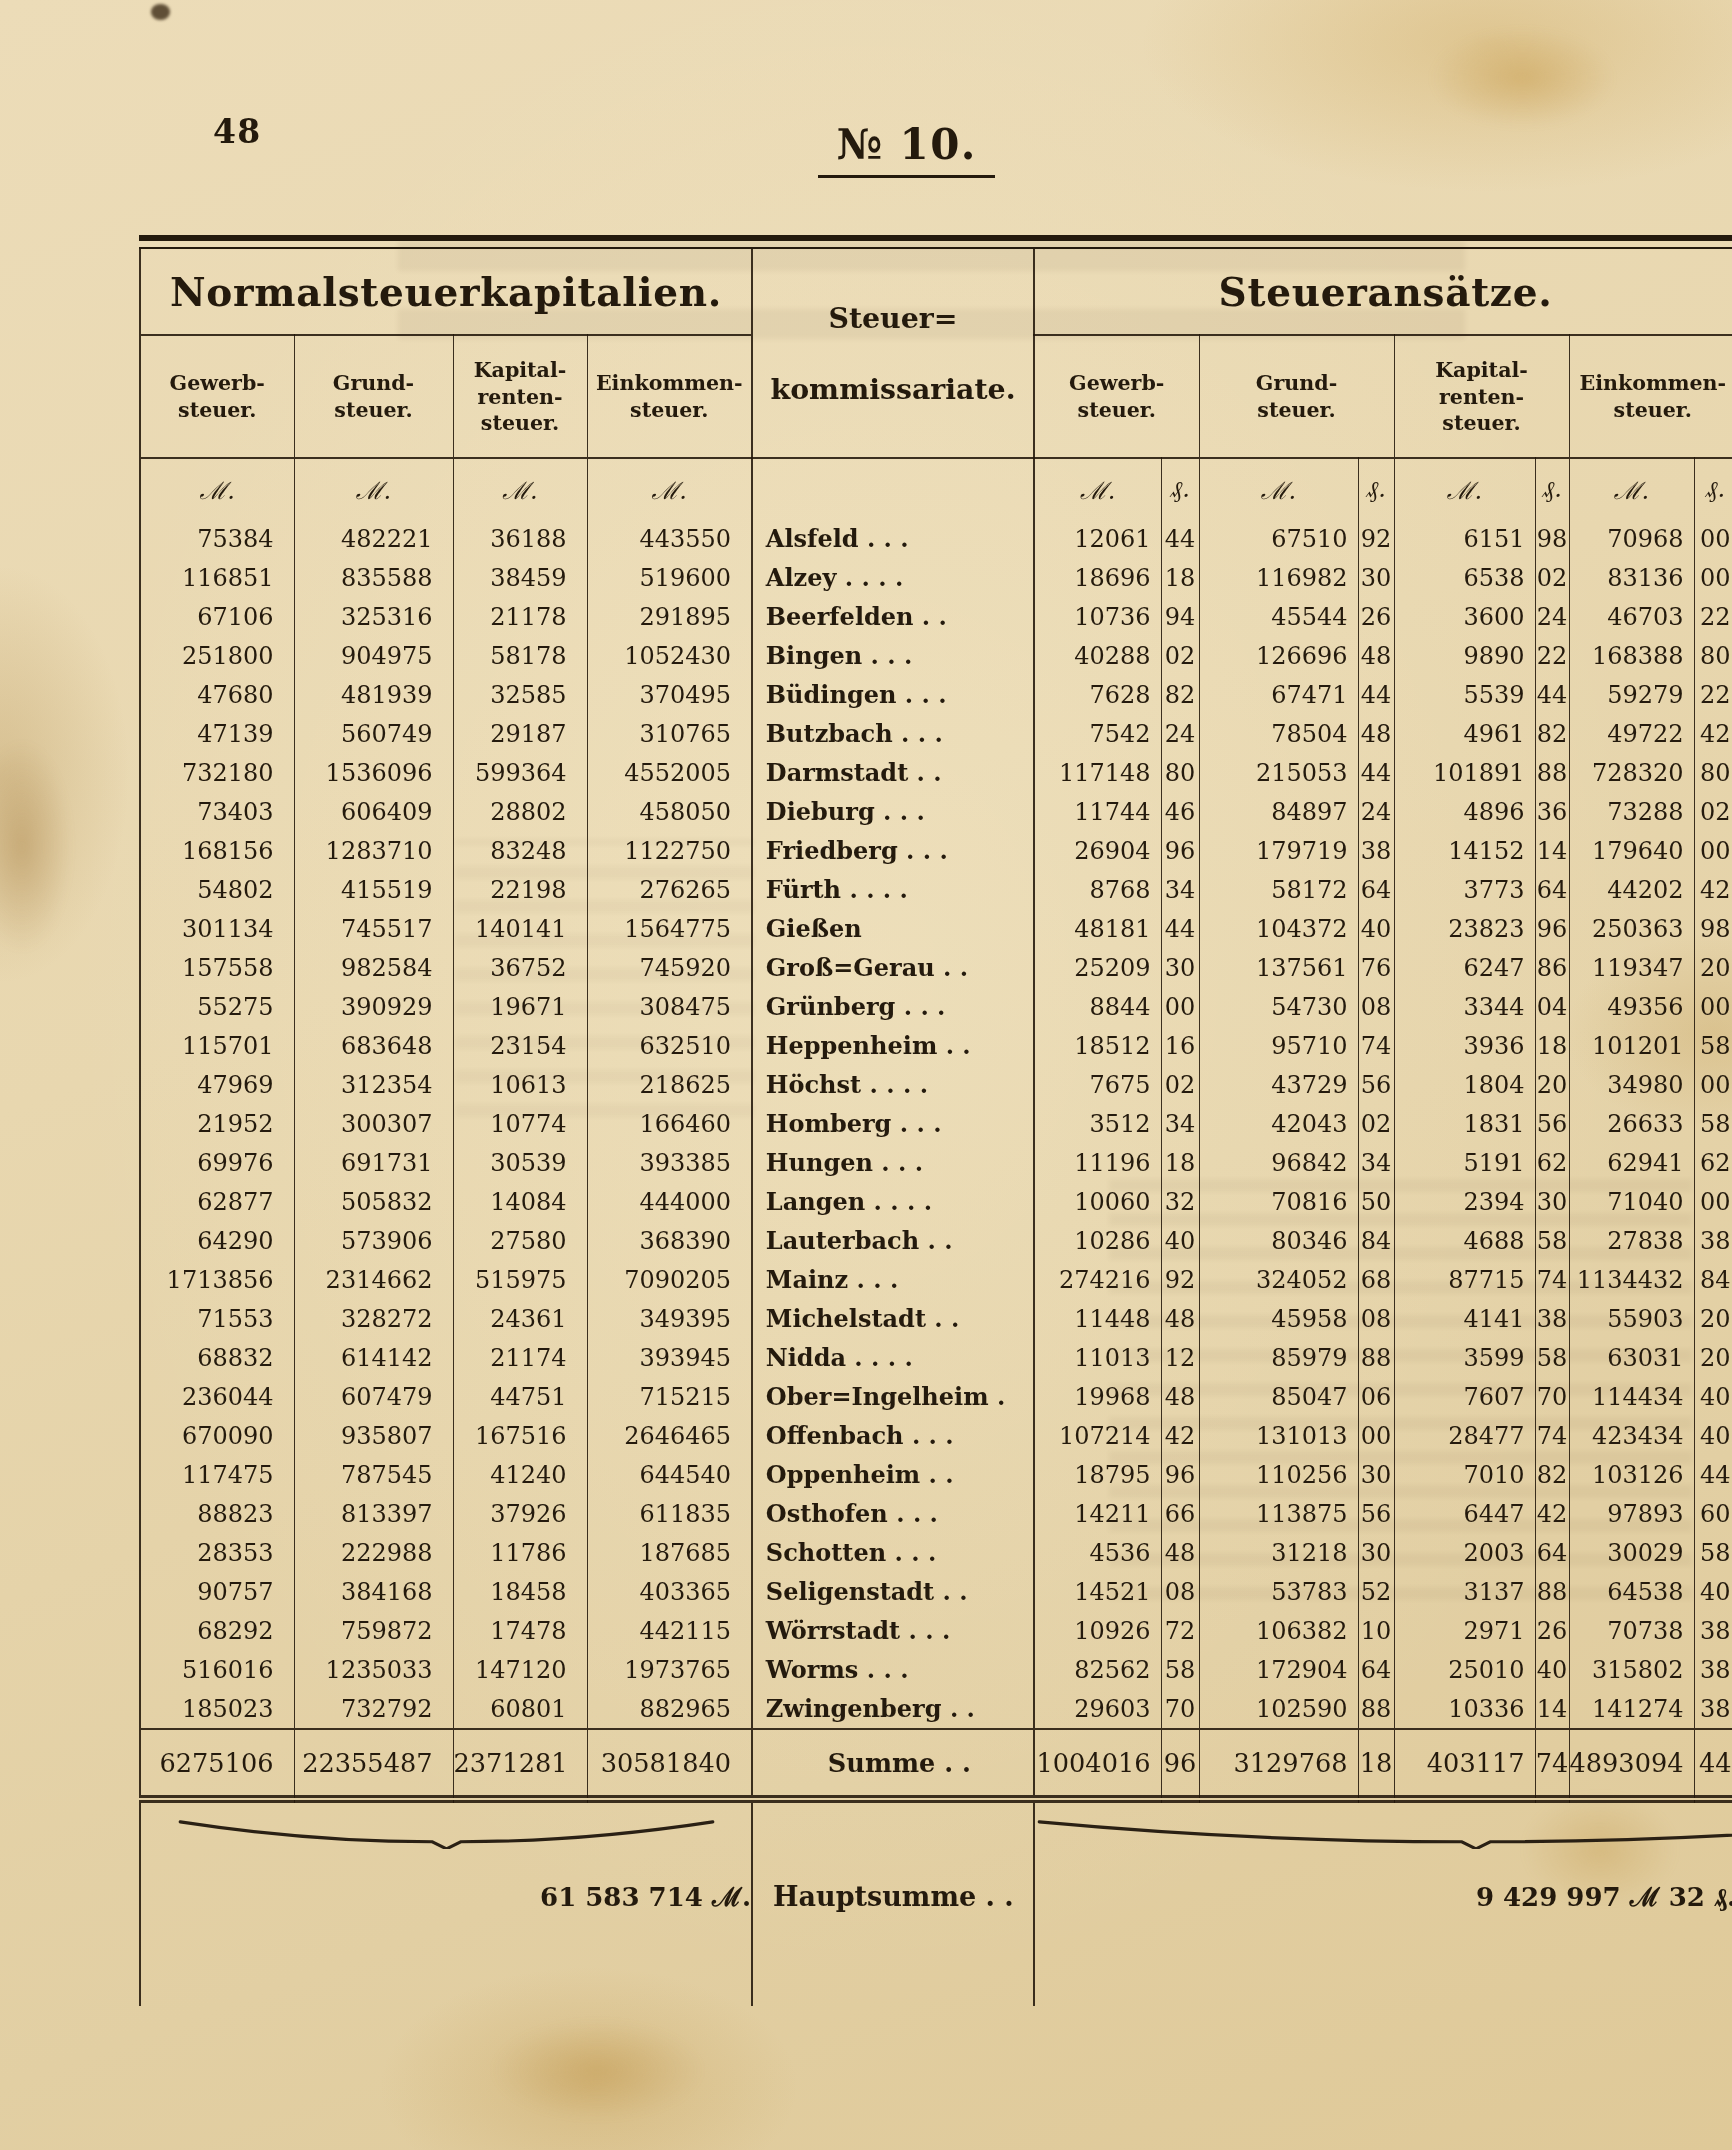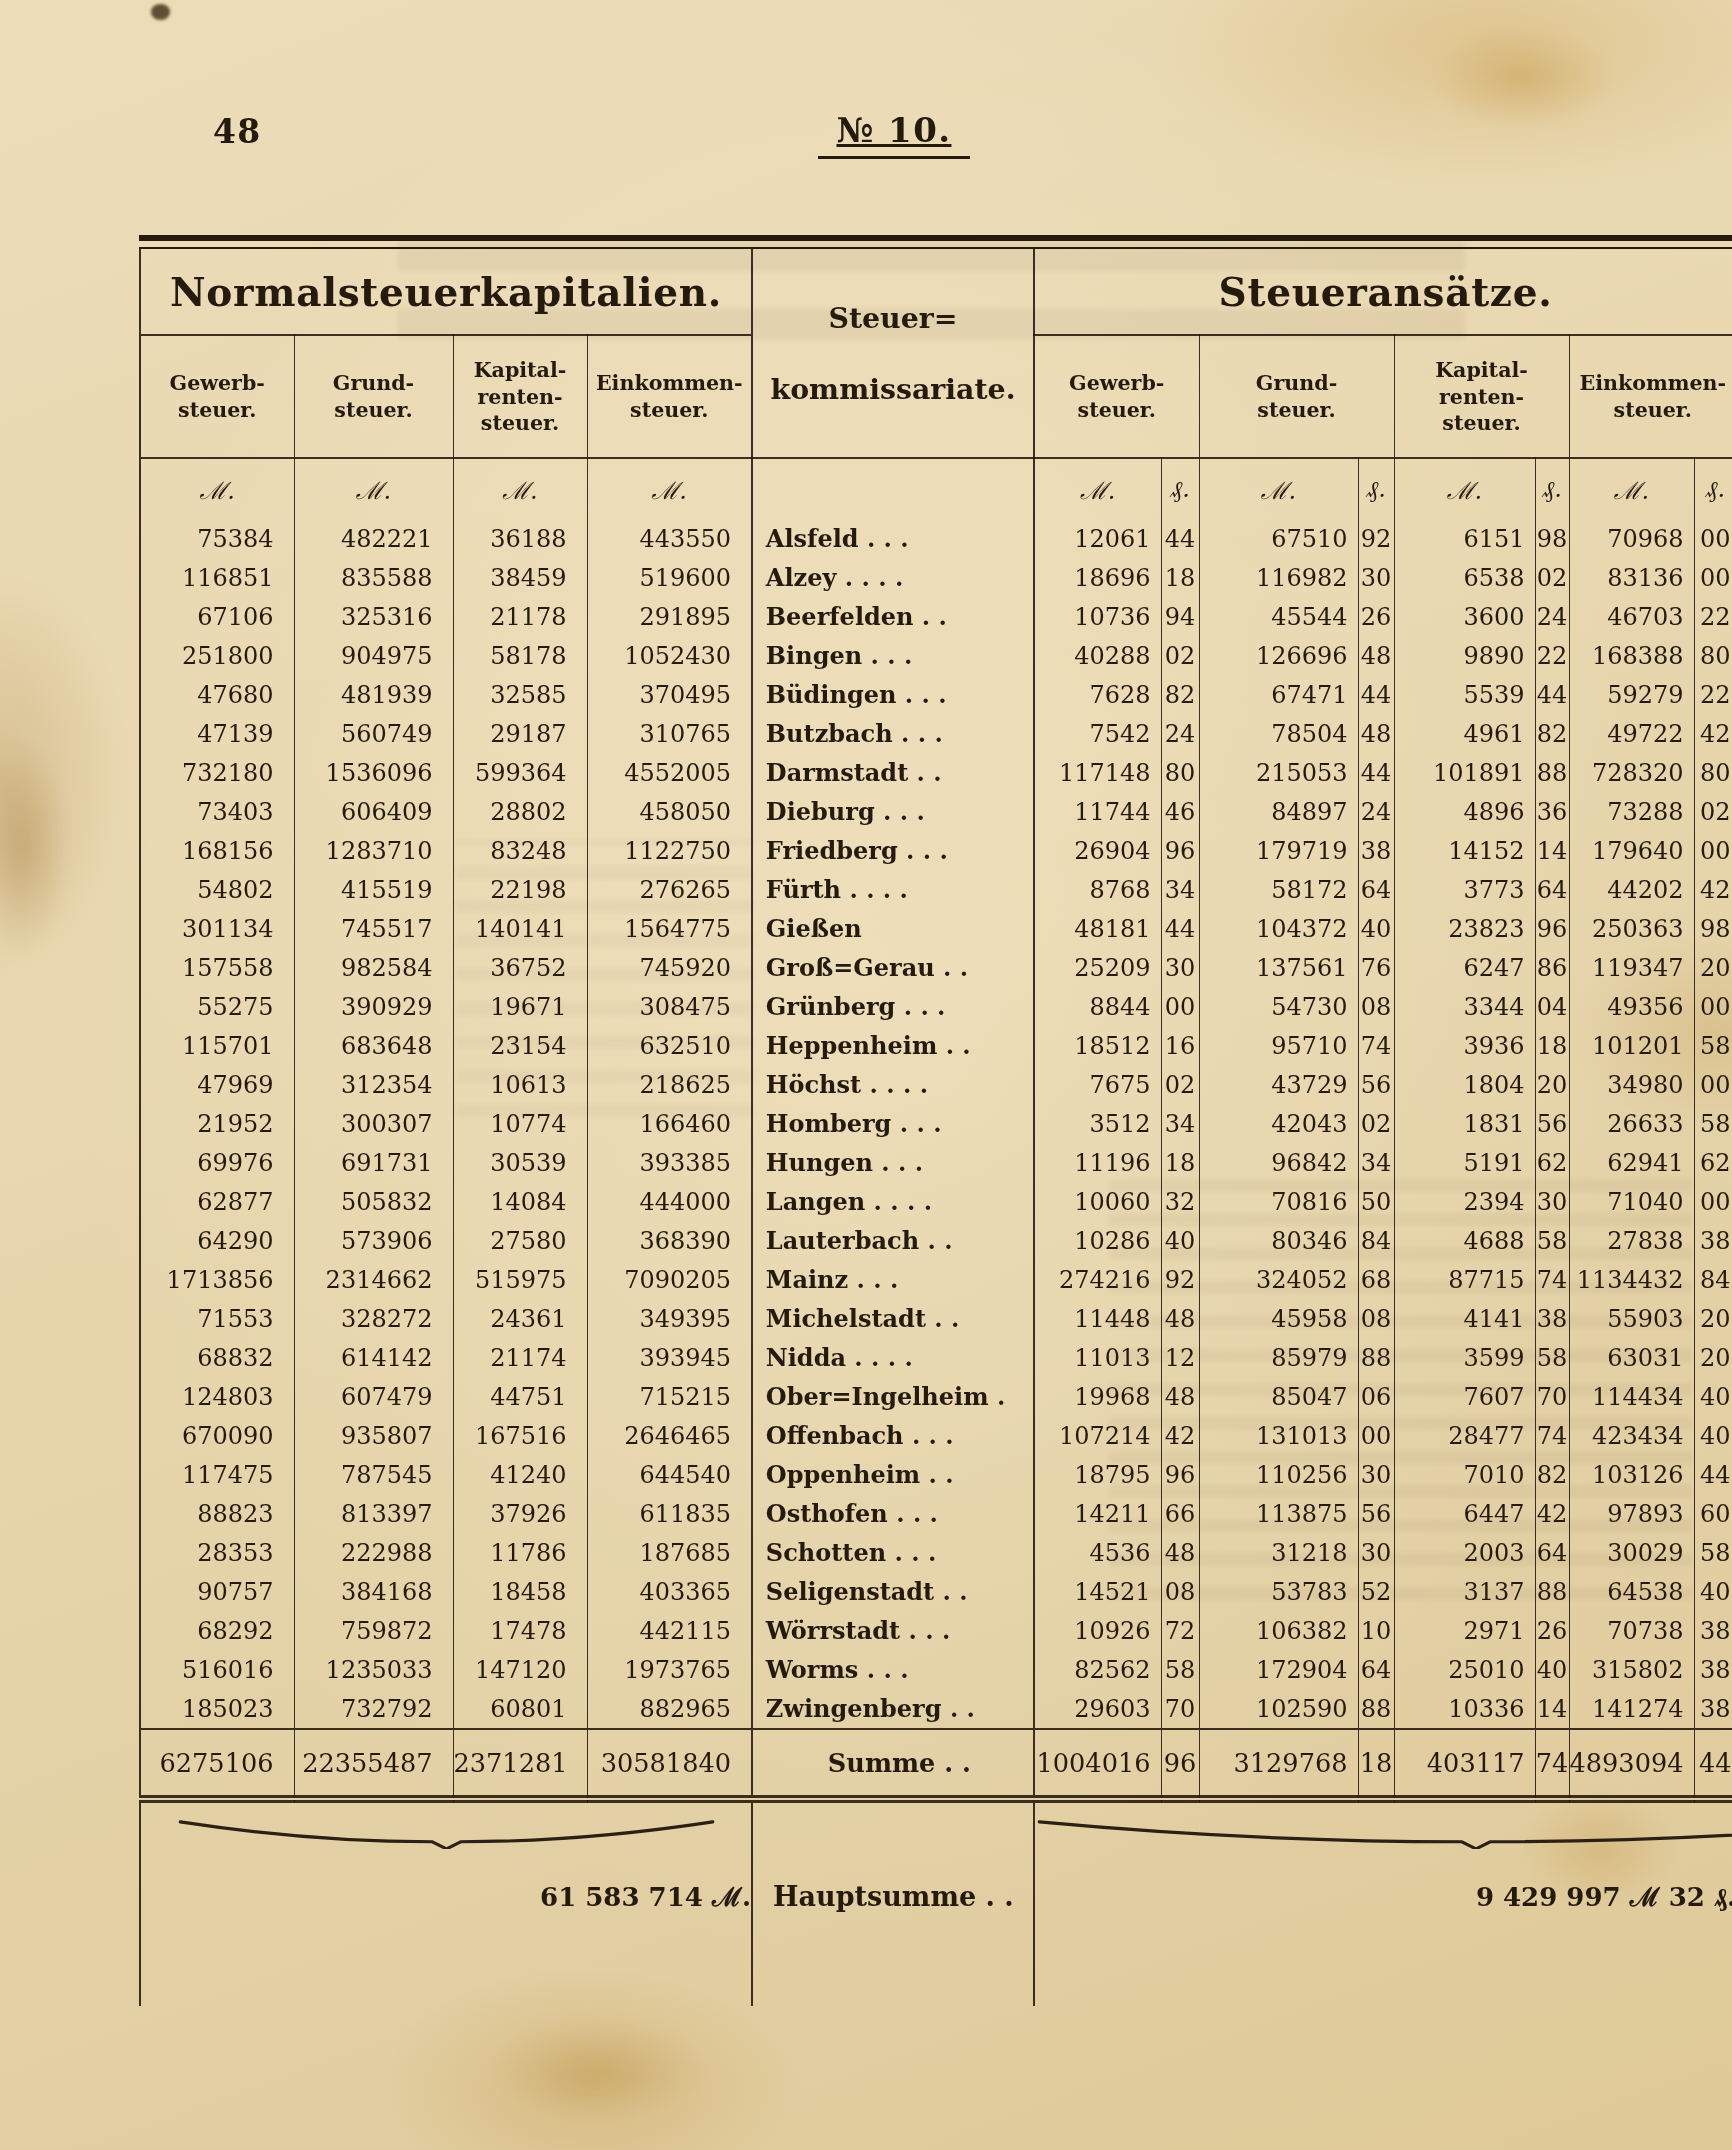--- a/index.html
+++ b/index.html
@@ -34,22 +34,22 @@
   .ghost{position:absolute;pointer-events:none;filter:blur(2.8px);opacity:0.10;}
   .ghost.g1{left:398px;top:206px;width:1067px;height:171px;
     background:repeating-linear-gradient(0deg, transparent 0 38px, rgba(66,44,18,0.55) 38px 68px);}
   .ghost.g2{left:1109px;top:1166px;width:583px;height:455px;opacity:0.07;
     background:repeating-linear-gradient(0deg, transparent 0 21.3px, rgba(66,44,18,0.6) 21.3px 34px);}
   .ghost.g3{left:455px;top:839px;width:299px;height:299px;opacity:0.06;
     background:repeating-linear-gradient(0deg, transparent 0 21.3px, rgba(66,44,18,0.6) 21.3px 34px);}
 
   .page-number{position:absolute;left:213px;top:112px;font-size:33px;font-weight:700;letter-spacing:1.4px;}
   .issue-label{
-    position:absolute;left:818px;top:110px;font-size:34px;font-weight:700;
-    border-bottom:3.6px solid var(--ink);padding:0 18.5px 5.7px 18.5px;letter-spacing:1.4px;text-decoration:underline;
+    position:absolute;left:818px;top:120px;font-size:42px;font-weight:700;
+    border-bottom:3.6px solid var(--ink);padding:0 18.5px 5.7px 18.5px;letter-spacing:1.4px;
   }
 
   .sheet{position:absolute;left:139px;top:235px;width:1596px;z-index:2;}
   .top-rule{height:6.4px;border-top:6.4px solid var(--ink);border-bottom:2.8px solid var(--ink);margin-bottom:0;}
 
   table.taxtable{
     border-collapse:collapse;table-layout:fixed;width:1596px;
     border-left:2.1px solid var(--line);border-right:2.1px solid var(--line);
     color:var(--ink);
   }
@@ -507,21 +507,21 @@
             <td class="mk">11013</td>
             <td class="pf">12</td>
             <td class="mk">85979</td>
             <td class="pf">88</td>
             <td class="mk">3599</td>
             <td class="pf">58</td>
             <td class="mk">63031</td>
             <td class="pf">20</td>
           </tr>
           <tr class="cols13 data-row">
-            <td class="ln">124803</td>
+            <td class="ln">236044</td>
             <td class="ln">607479</td>
             <td class="ln">44751</td>
             <td class="ln">715215</td>
             <td class="pl">Ober=Ingelheim  .</td>
             <td class="mk">19968</td>
             <td class="pf">48</td>
             <td class="mk">85047</td>
             <td class="pf">06</td>
             <td class="mk">7607</td>
             <td class="pf">70</td>

